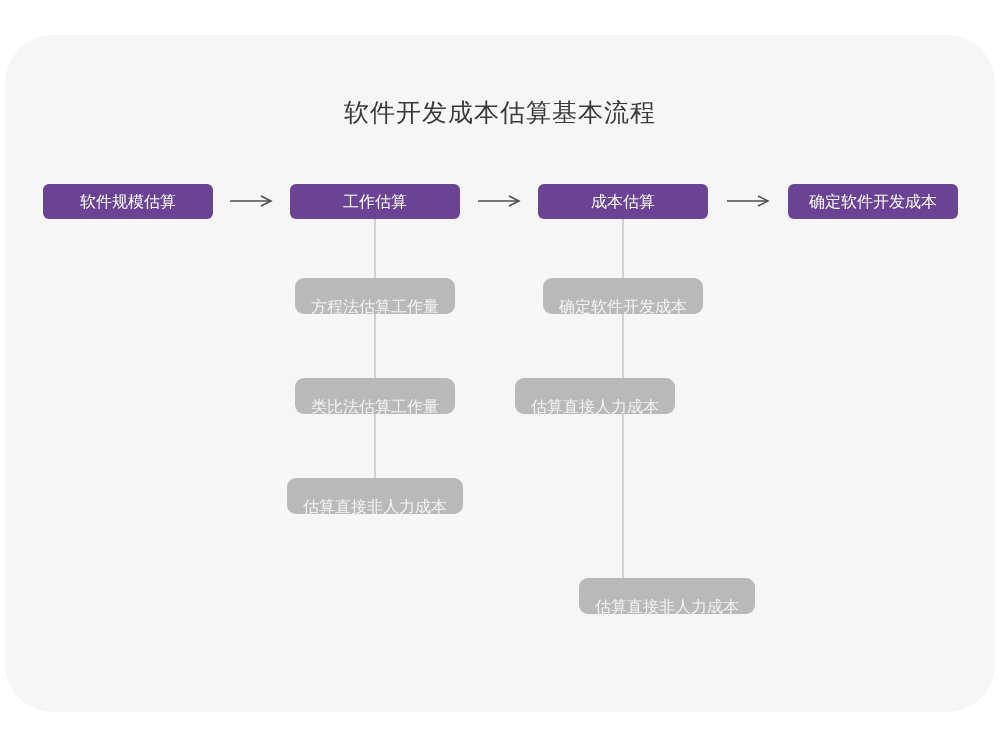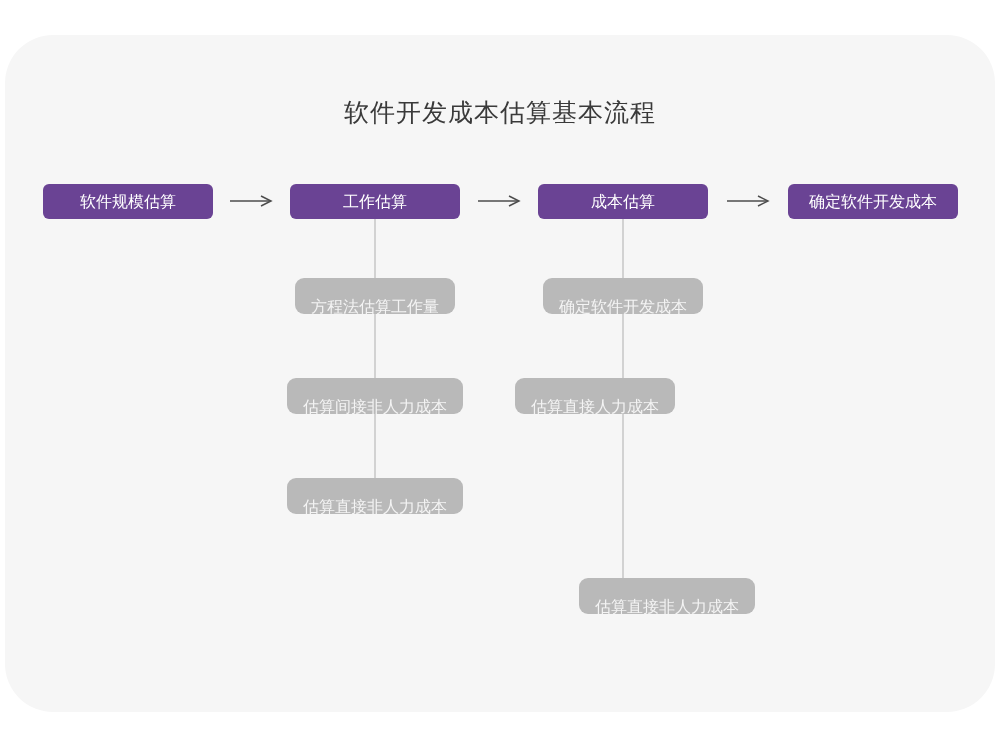--- a/index.html
+++ b/index.html
@@ -63,19 +63,19 @@
     </svg>
   </div>
   <div class="flow-arrow" style="left:726px;">
     <svg width="44" height="12" viewBox="0 0 44 12">
       <line x1="1" y1="6" x2="41" y2="6" stroke="#4d4d4d" stroke-width="1.5"></line>
       <path d="M32 1 L42 6 L32 11" fill="none" stroke="#4d4d4d" stroke-width="1.5"></path>
     </svg>
   </div>
 
   <div class="step-node" style="left:375px;top:278px;">方程法估算工作量</div>
-  <div class="step-node" style="left:375px;top:378px;">估算间接非人力成本</div>
+  <div class="step-node" style="left:375px;top:378px;">类比法估算工作量</div>
   <div class="step-node" style="left:375px;top:478px;">估算直接非人力成本</div>
 
   <div class="step-node" style="left:623px;top:278px;">确定软件开发成本</div>
   <div class="step-node" style="left:595px;top:378px;">估算直接人力成本</div>
   <div class="step-node" style="left:623px;top:578px;margin-left:44px;">估算直接非人力成本</div>
 </div>
 
 </body></html>

